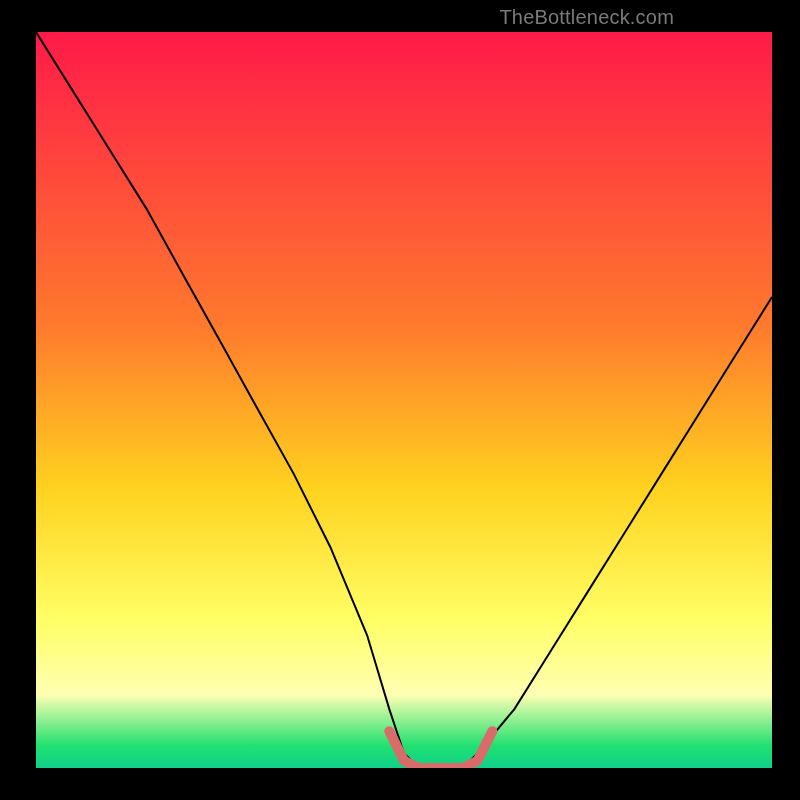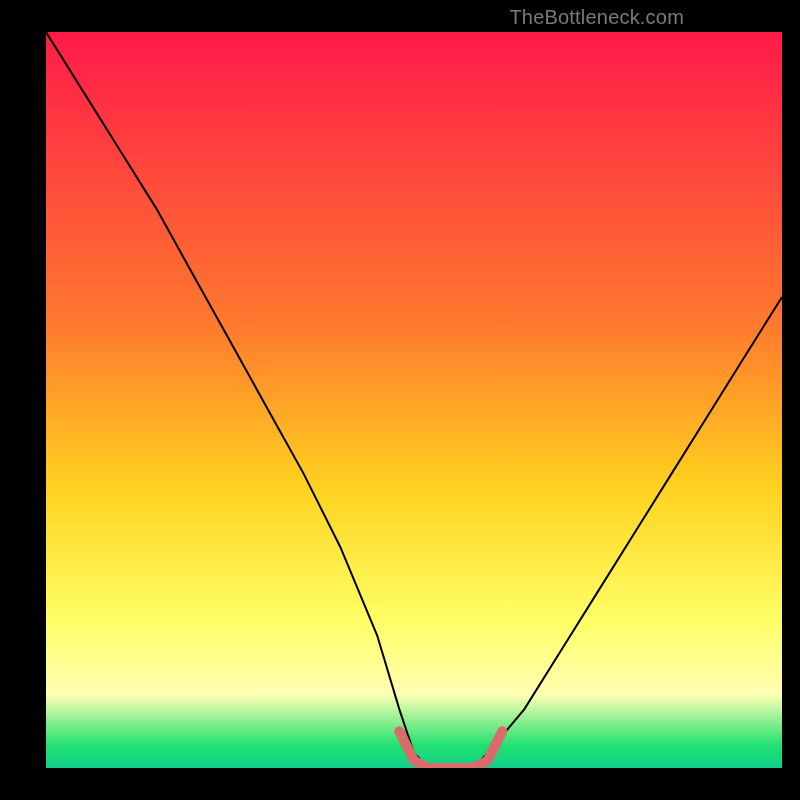--- a/index.html
+++ b/index.html
@@ -6,21 +6,21 @@
     margin: 0;
     padding: 0;
     width: 800px;
     height: 800px;
     background: #000;
     overflow: hidden;
     font-family: Arial, Helvetica, sans-serif;
   }
   .frame {
     position: absolute;
-    left: 14px;
+    left: 4px;
     top: 0;
     width: 684px;
     height: 800px;
     background: #000;
   }
   .plot {
     position: absolute;
     left: 32px;
     top: 32px;
     width: 736px;

